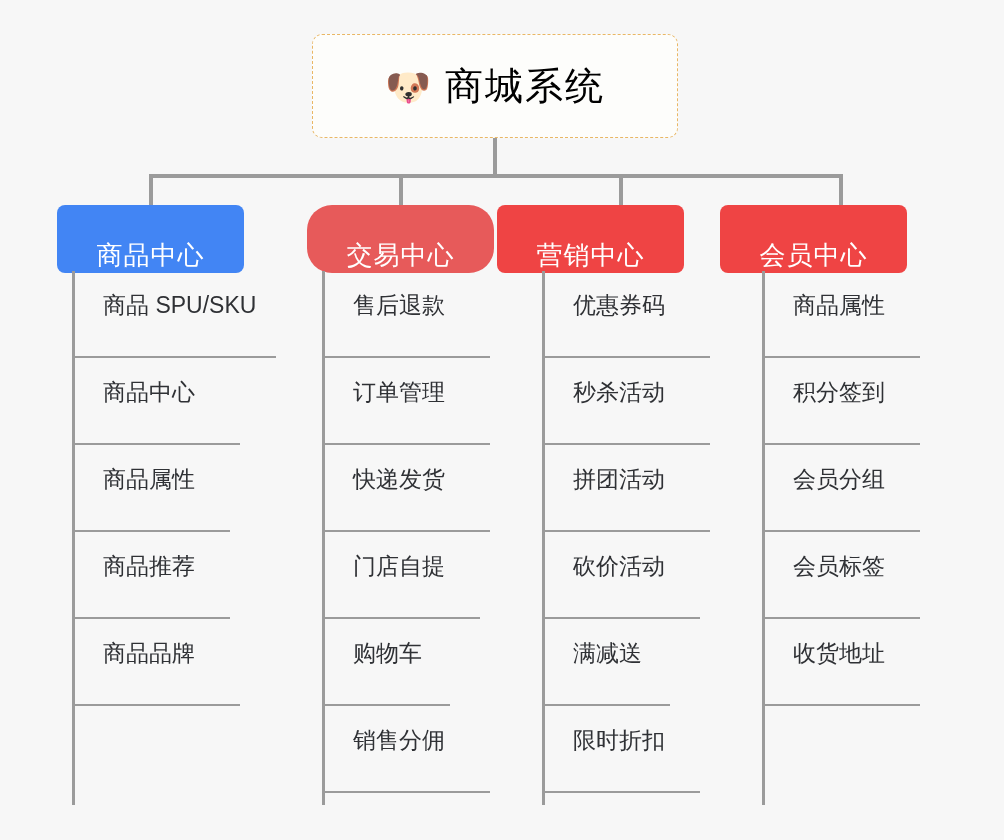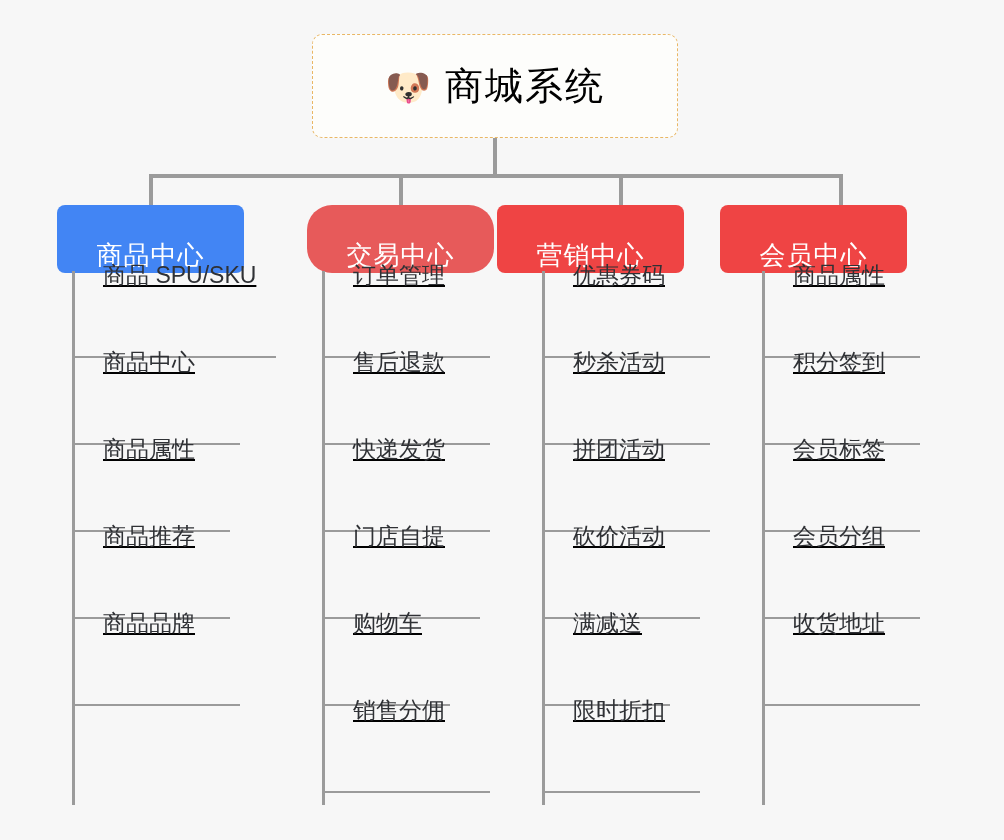--- a/index.html
+++ b/index.html
@@ -99,24 +99,23 @@
     left: 0px;
     top: 0px;
     width: 3px;
     background: #9b9b9b;
   }
   .leaf-item {
     position: relative;
     height: 87px;
     box-sizing: border-box;
     display: flex;
-    align-items: flex-start;
+    align-items: center;
     padding-left: 31px;
     padding-bottom: 5px;
-    text-decoration: underline;
   }
   .leaf-item .leaf-rule {  
     position: absolute;
     left: 0;
     bottom: 0;
     height: 2px;
     background: #9b9b9b;
   }
   .leaf-label {
     font-size: 23px;
@@ -168,25 +167,25 @@
           <div class="leaf-rule" style="width: 168px;"></div>
         </div>
       </div>
       <div class="conn conn-v-drop" style="left: 399px;"></div>
       <div class="cat-header" style="left: 307px; width: 187px; background: rgb(231, 90, 90); border-radius: 25px;">
         <span>交易中心</span>
       </div>
       <div class="leaf-column" style="left: 322px;">
         <div class="leaf-spine" style="height: 534px;"></div>
         <div class="leaf-item">
+          <span class="leaf-label">售后退款</span>
+          <div class="leaf-rule" style="width: 168px;"></div>
+        </div>
+        <div class="leaf-item">
           <span class="leaf-label">订单管理</span>
-          <div class="leaf-rule" style="width: 168px;"></div>
-        </div>
-        <div class="leaf-item">
-          <span class="leaf-label">售后退款</span>
           <div class="leaf-rule" style="width: 168px;"></div>
         </div>
         <div class="leaf-item">
           <span class="leaf-label">快递发货</span>
           <div class="leaf-rule" style="width: 168px;"></div>
         </div>
         <div class="leaf-item">
           <span class="leaf-label">门店自提</span>
           <div class="leaf-rule" style="width: 158px;"></div>
         </div>
@@ -238,27 +237,27 @@
         <div class="leaf-spine" style="height: 534px;"></div>
         <div class="leaf-item">
           <span class="leaf-label">商品属性</span>
           <div class="leaf-rule" style="width: 158px;"></div>
         </div>
         <div class="leaf-item">
           <span class="leaf-label">积分签到</span>
           <div class="leaf-rule" style="width: 158px;"></div>
         </div>
         <div class="leaf-item">
+          <span class="leaf-label">会员分组</span>
+          <div class="leaf-rule" style="width: 158px;"></div>
+        </div>
+        <div class="leaf-item">
           <span class="leaf-label">会员标签</span>
           <div class="leaf-rule" style="width: 158px;"></div>
         </div>
         <div class="leaf-item">
-          <span class="leaf-label">会员分组</span>
-          <div class="leaf-rule" style="width: 158px;"></div>
-        </div>
-        <div class="leaf-item">
           <span class="leaf-label">收货地址</span>
           <div class="leaf-rule" style="width: 158px;"></div>
         </div>
       </div>
     </div>
 
 </div>
 
 </body></html>

